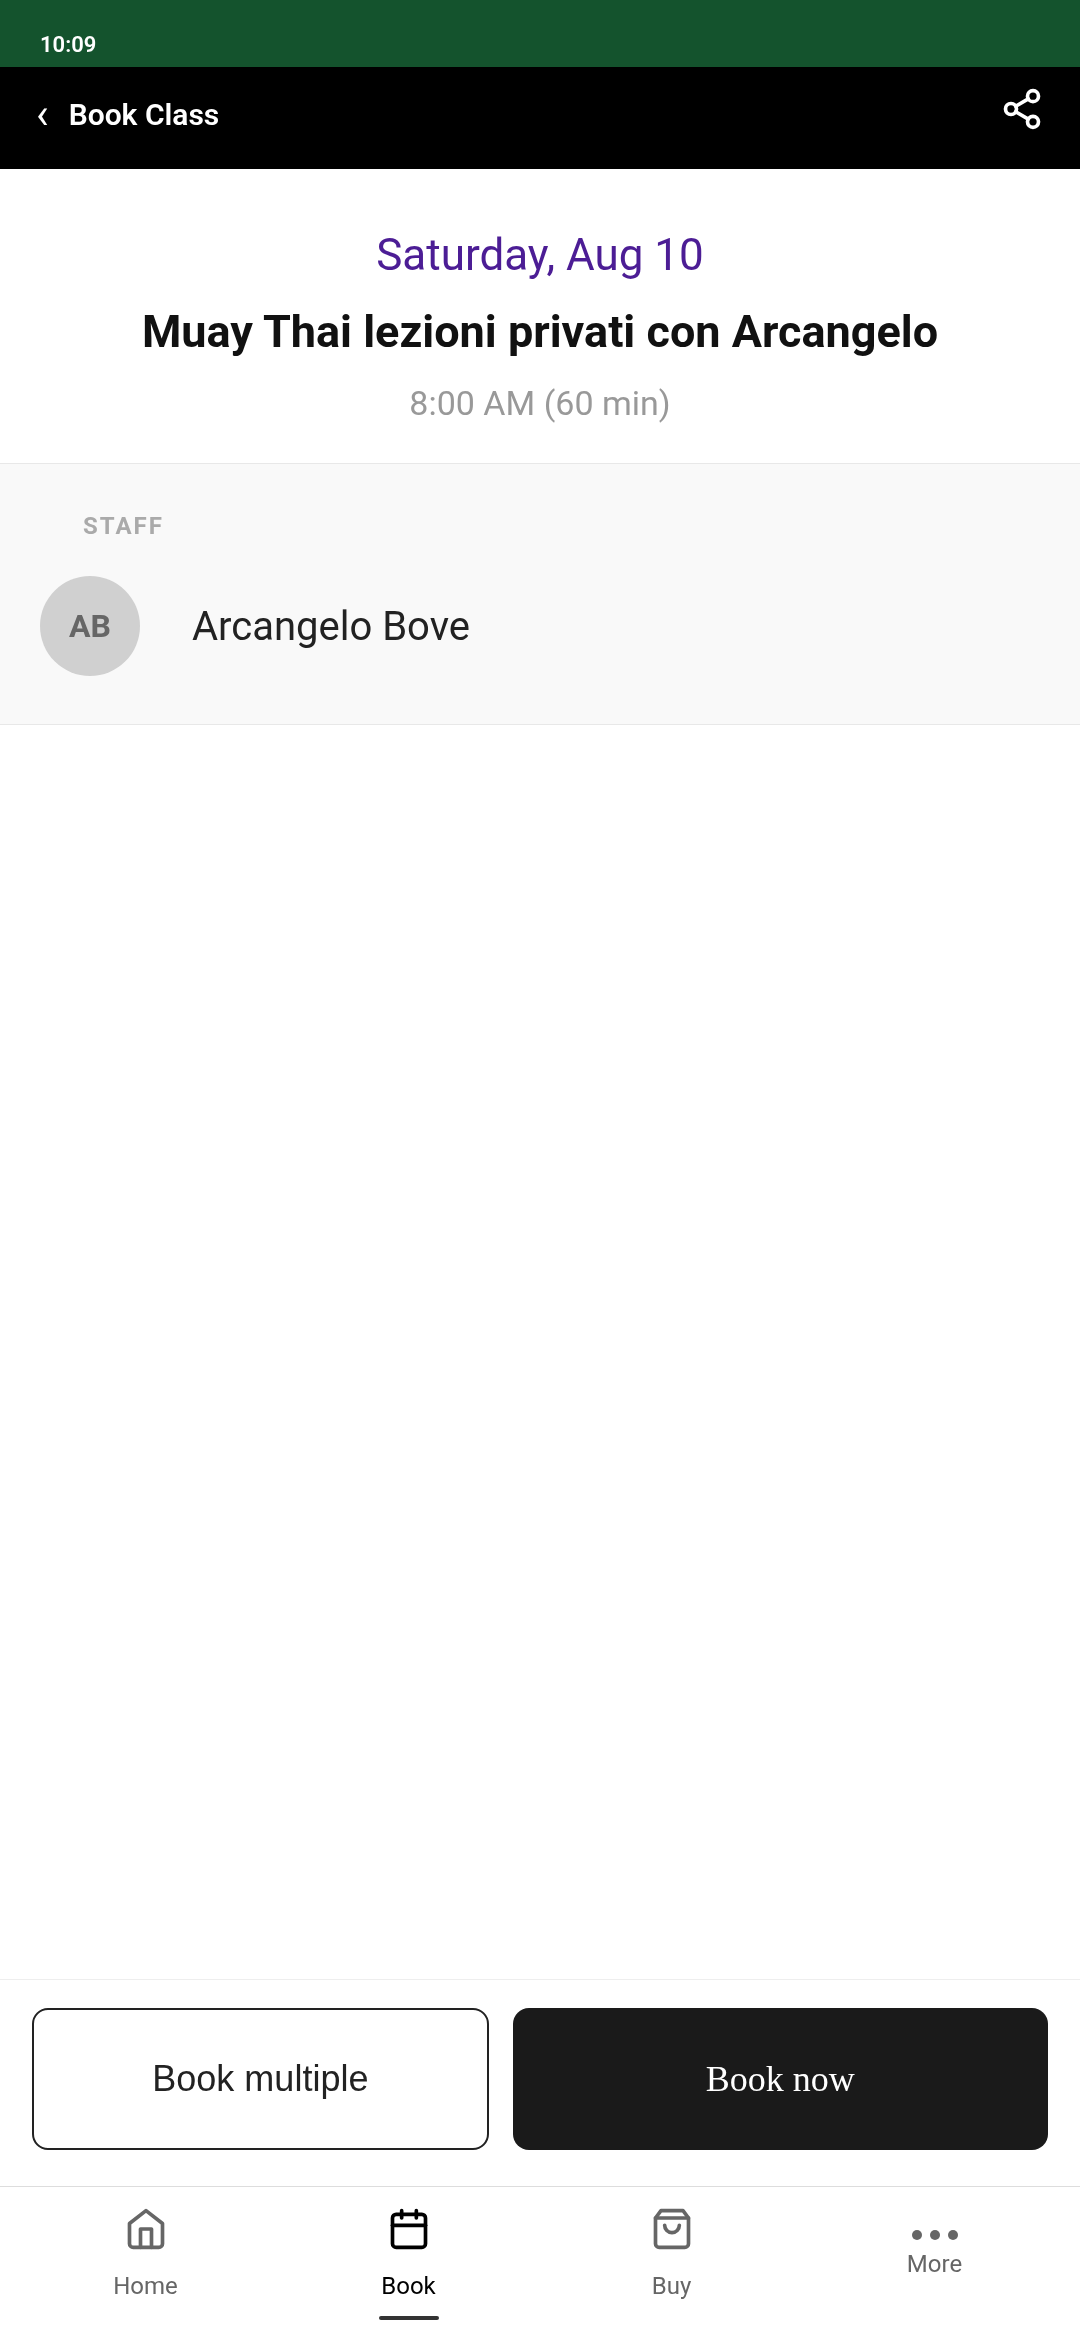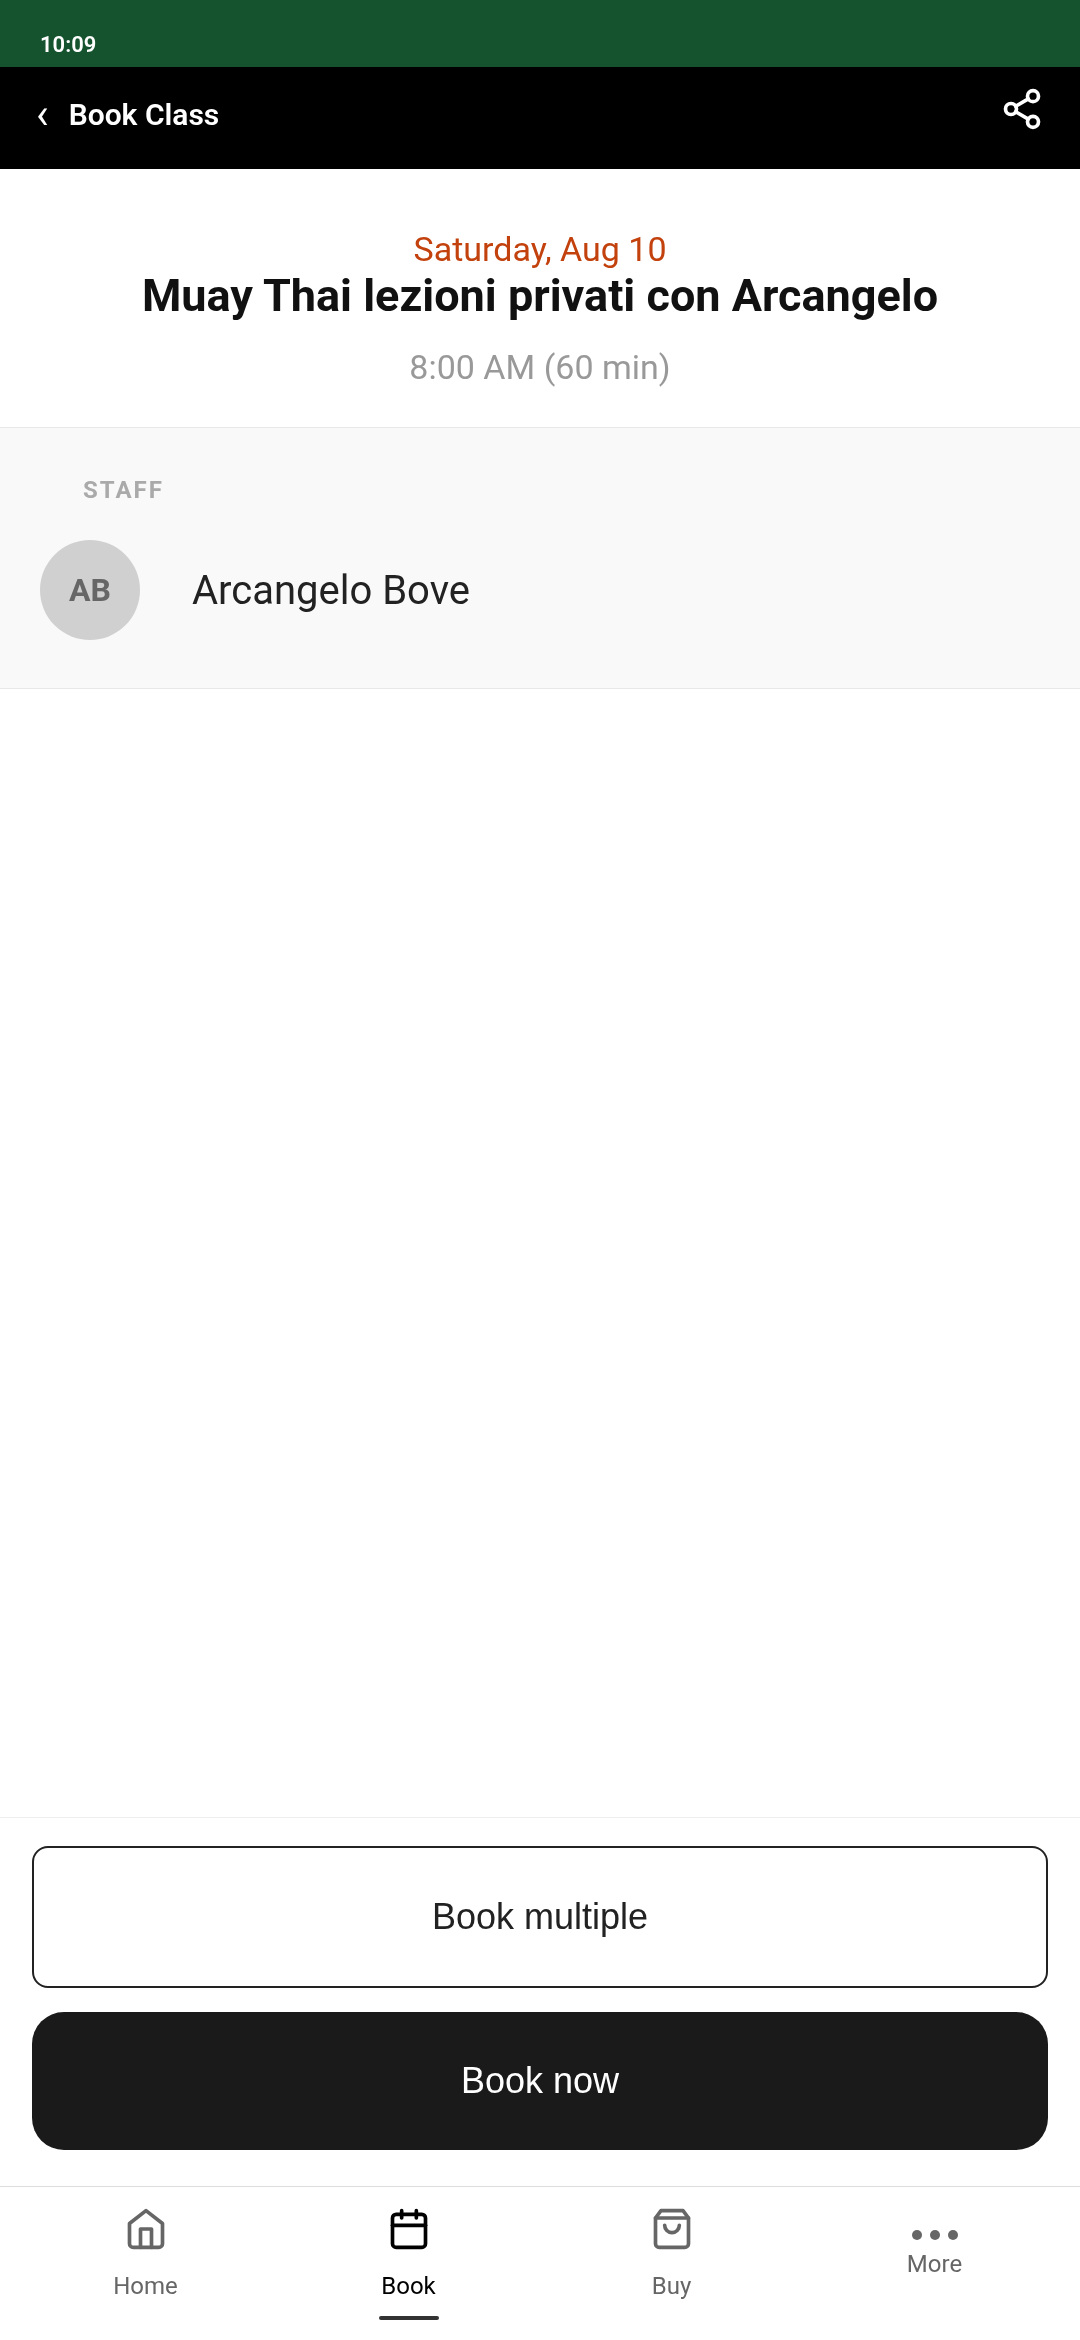--- a/index.html
+++ b/index.html
@@ -75,22 +75,23 @@
       flex-direction: column;
     }
 
     .class-header {
       padding: 60px 40px 40px;
       text-align: center;
       border-bottom: 1px solid #e8e8e8;
     }
 
     .class-date {
-      font-size: 34px;
-      color: #c2410c;
+      font-size: 44px;
+      color: #4c1d95;
+      margin-bottom: 24px;
     }
 
     .class-title {
       font-size: 45px;
       font-weight: 700;
       color: #111;
       line-height: 1.2;
       margin-bottom: 24px;
     }
 
@@ -149,47 +150,47 @@
       min-height: 600px;
     }
 
     
     .action-buttons {
       background: #fff;
       padding: 28px 32px 36px;
       display: flex;
       gap: 24px;
       border-top: 1px solid #eee;
-      flex-direction: column;
     }
 
     .btn-book-multiple {
       flex: 1;
       padding: 48px 20px;
       border: 2.5px solid #222;
       border-radius: 16px;
       background: #fff;
       font-size: 36px;
       font-weight: 500;
       color: #222;
       cursor: pointer;
       text-align: center;
     }
 
     .btn-book-now {
       flex: 1.2;
       padding: 48px 20px;
       border: none;
-      border-radius: 32px;
+      border-radius: 16px;
       background: #1a1a1a;
       font-size: 36px;
       font-weight: 500;
       color: #fff;
       cursor: pointer;
       text-align: center;
+      font-family: Liberation Serif, serif;
     }
 
     
     .bottom-nav {
       background: #fff;
       border-top: 1px solid #ddd;
       display: flex;
       justify-content: space-around;
       align-items: center;
       padding: 20px 14px 40px;

